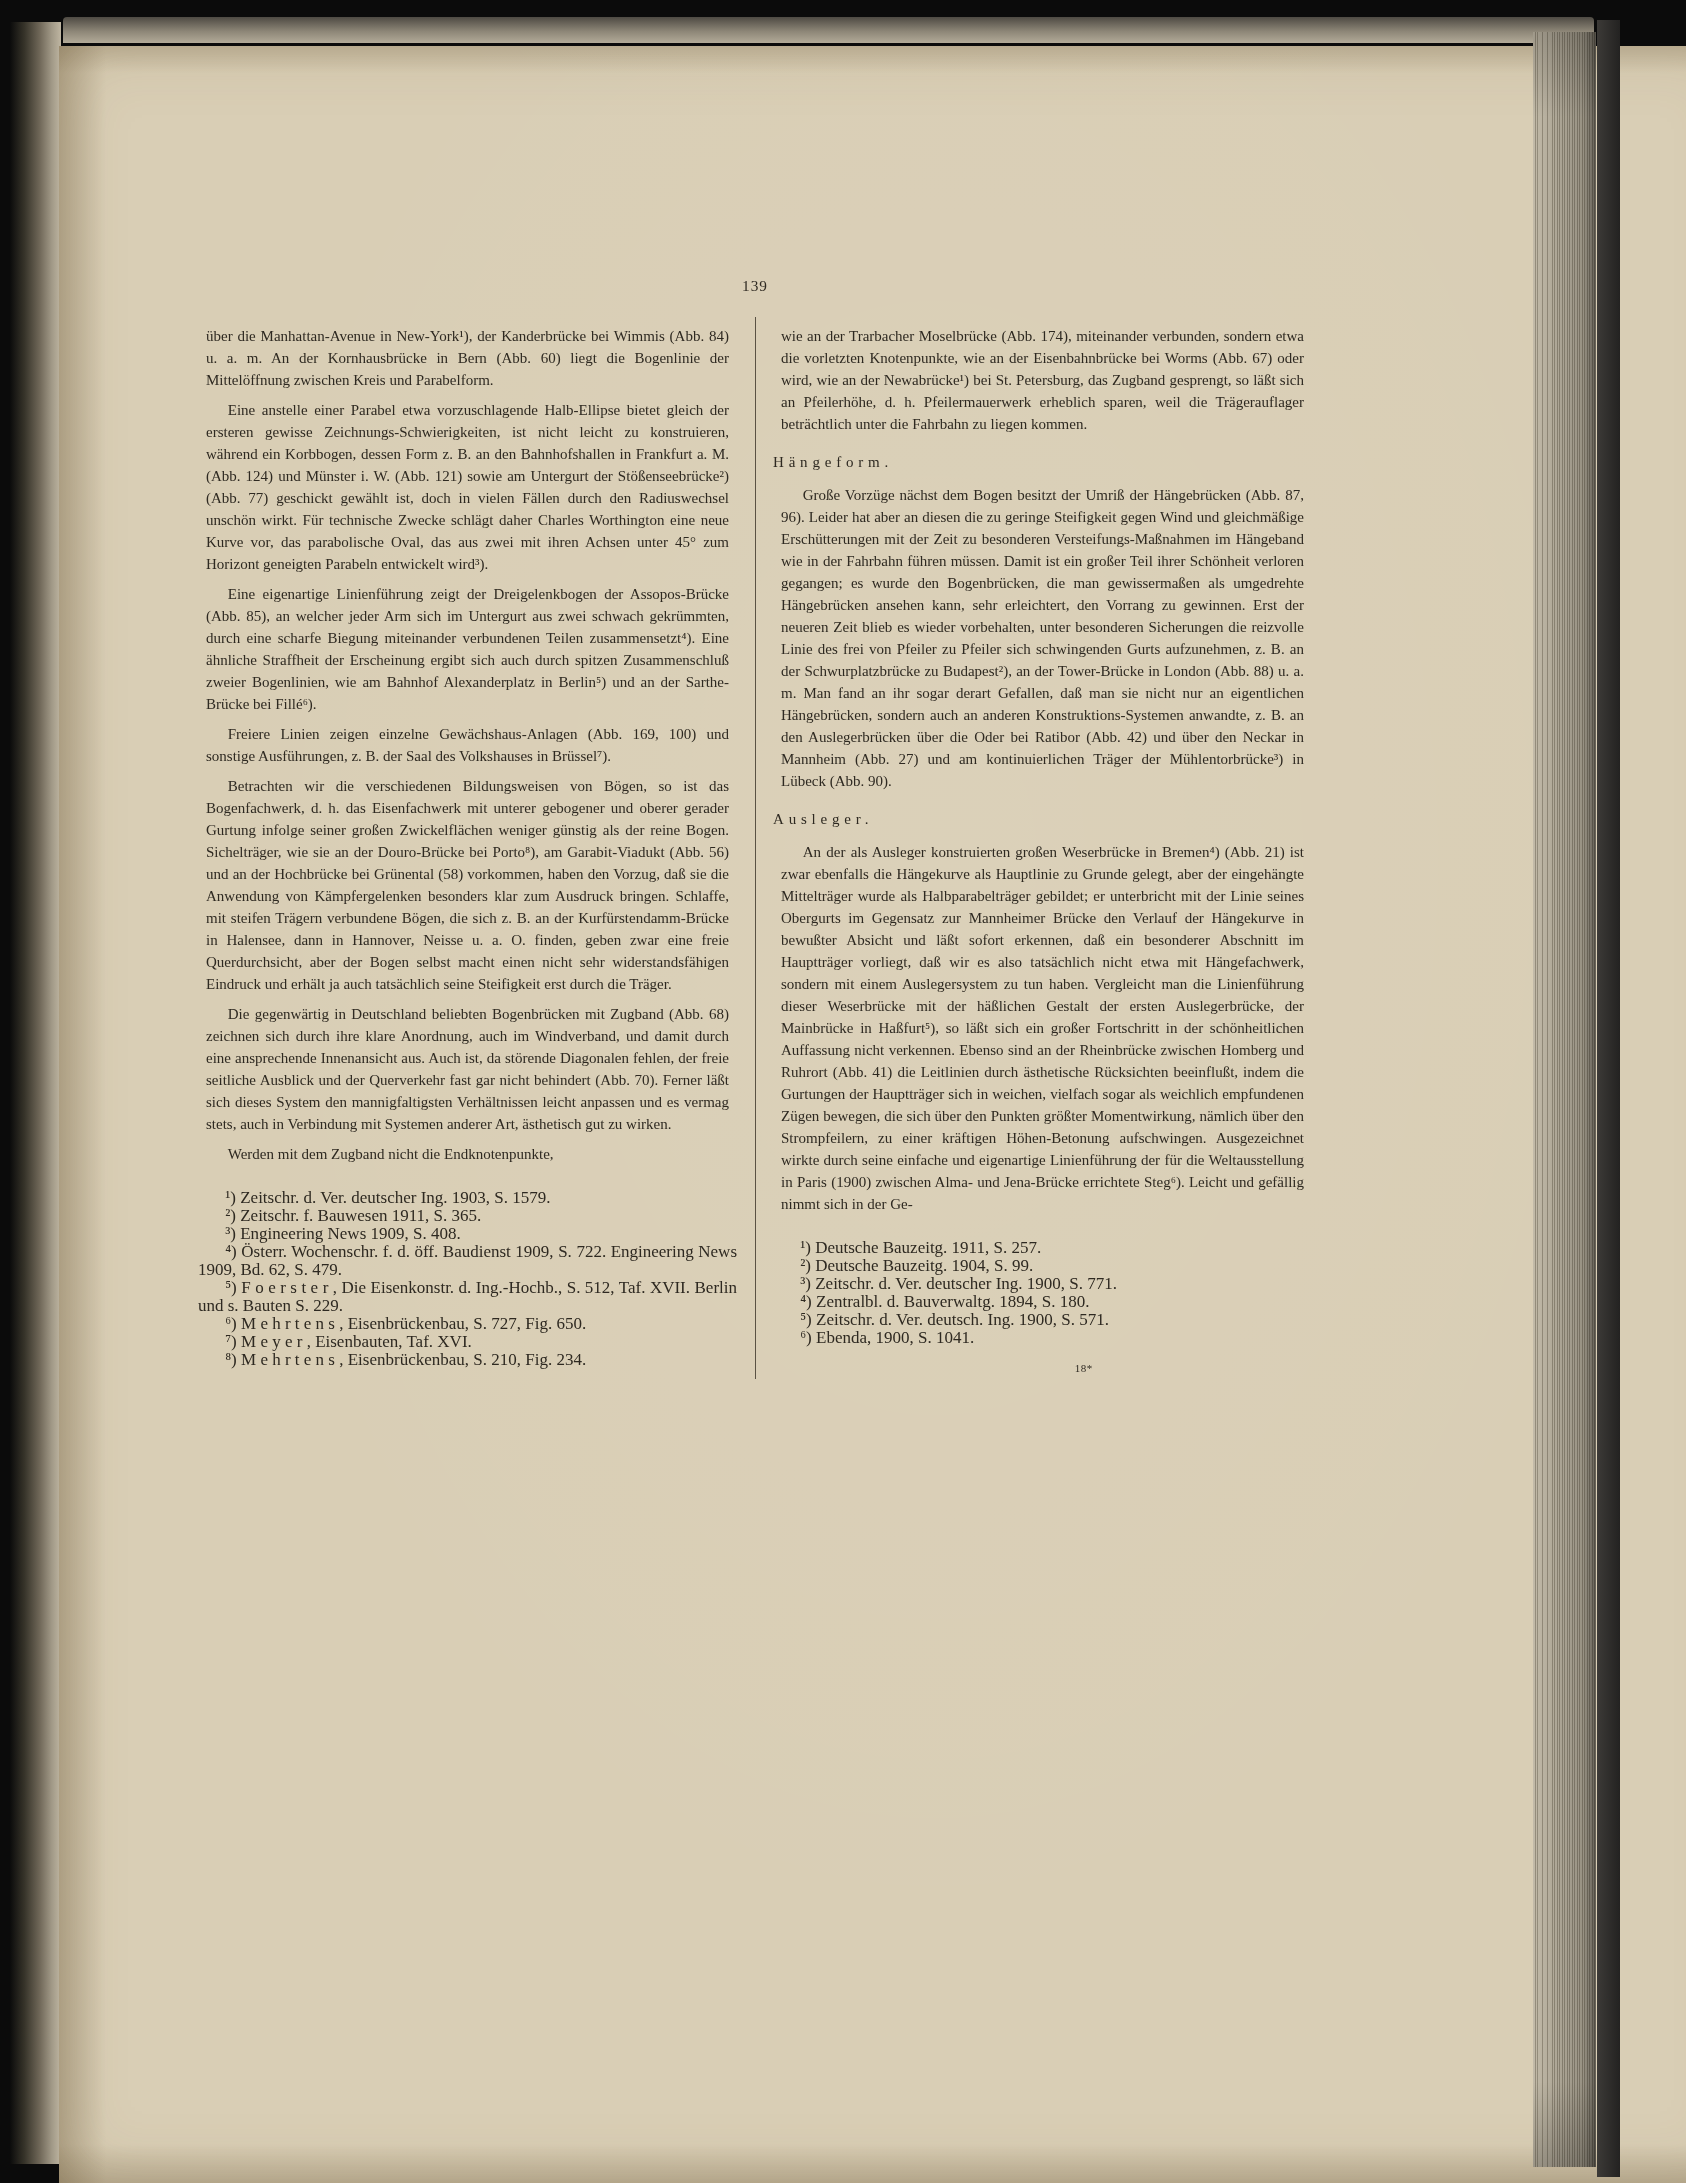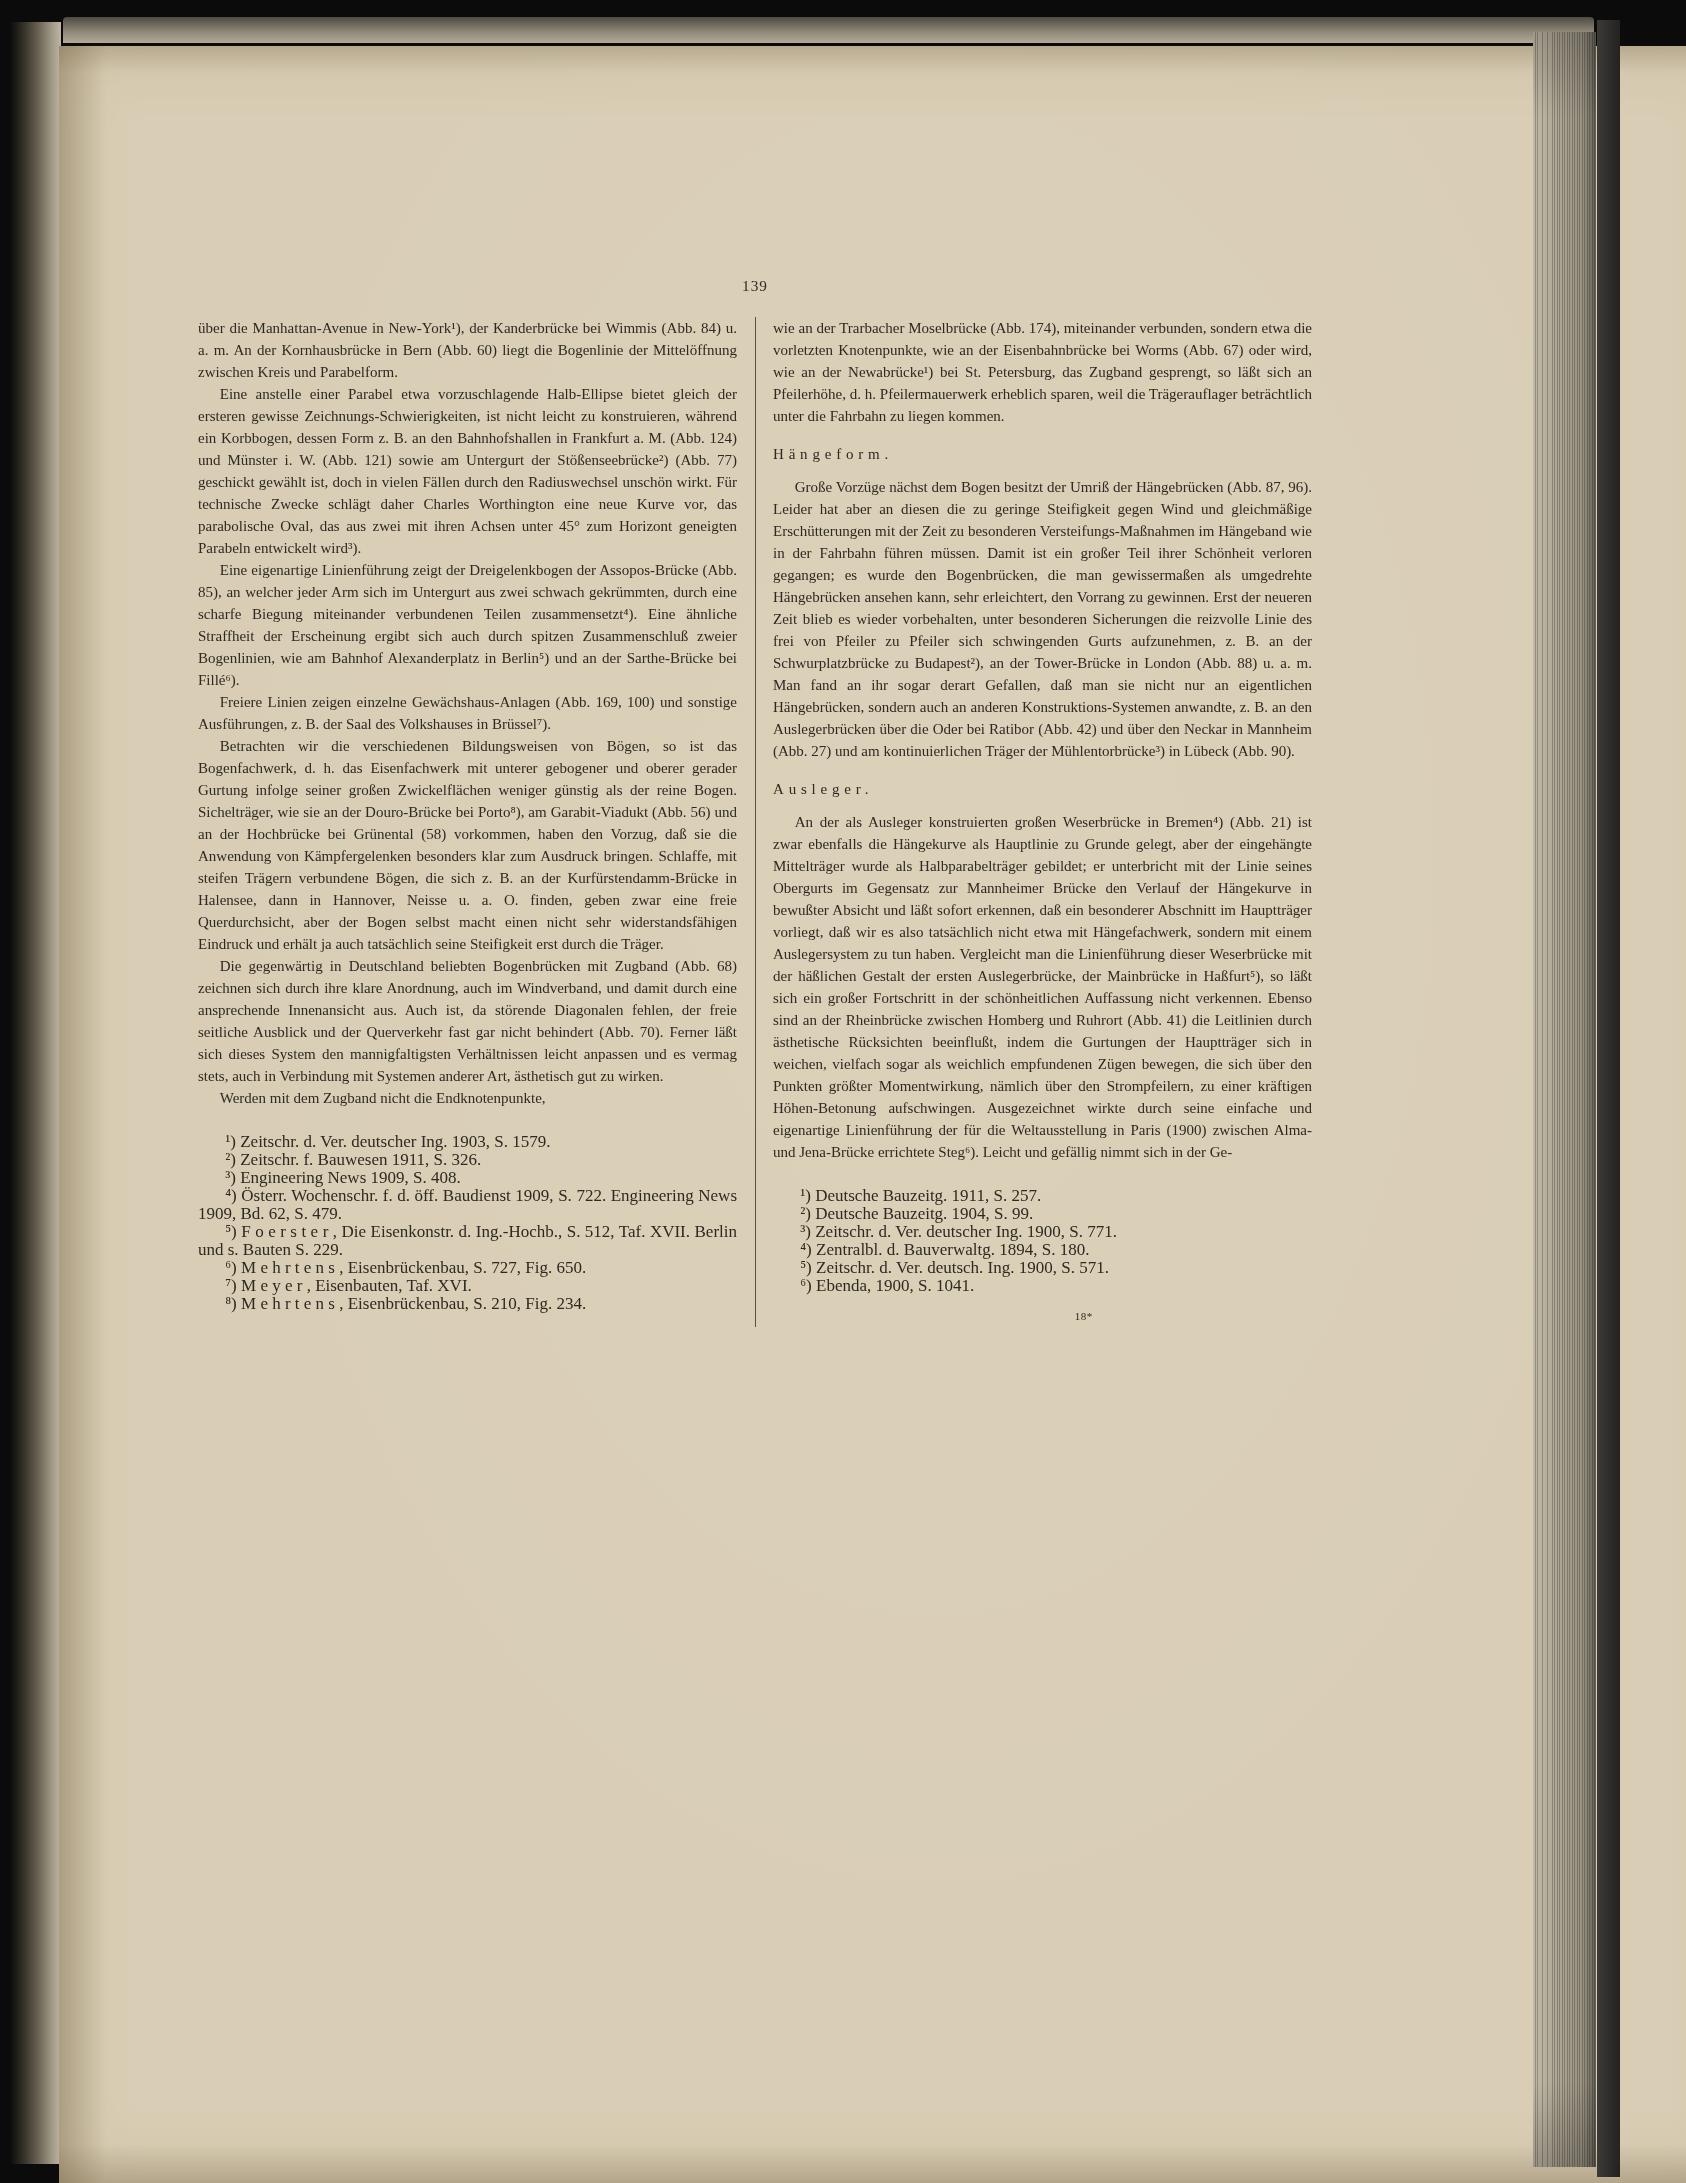--- a/index.html
+++ b/index.html
@@ -46,21 +46,21 @@
     color:#2e2921;
   }
   .page-number{
     text-align:center;font-size:15.3px;letter-spacing:1px;margin:0 0 22px 0;
   }
   .columns{display:flex;justify-content:space-between;}
   .col{
     width:539px;font-size:15px;line-height:22px;text-align:justify;
     hyphens:auto;-webkit-hyphens:auto;
   }
-  .col p{margin:0;text-indent:1.45em;}
+  .col p{margin:8px;text-indent:1.45em;}
   .col p.noindent{text-indent:0;}
   .divider{width:1px;background:#5a5244;align-self:stretch;}
   h3.sectionhead{
     font-weight:normal;font-size:15px;text-align:left;
     letter-spacing:0.32em;margin:16px 0 11px 0;
   }
   .footnotes{margin-top:24px;font-size:17px;line-height:18px;}
   .footnotes p{margin:0;text-indent:1.6em;}
   .signature{margin-top:10px;font-size:11px;padding-left:56%;text-indent:0;letter-spacing:0.5px;}
 </style>
@@ -83,21 +83,21 @@
           <p class="noindent">über die Manhattan-Avenue in New-York¹), der Kanderbrücke bei Wimmis (Abb. 84) u. a. m. An der Kornhausbrücke in Bern (Abb. 60) liegt die Bogenlinie der Mittelöffnung zwischen Kreis und Parabelform.</p>
           <p>Eine anstelle einer Parabel etwa vorzuschlagende Halb-Ellipse bietet gleich der ersteren gewisse Zeichnungs-Schwierigkeiten, ist nicht leicht zu konstruieren, während ein Korbbogen, dessen Form z. B. an den Bahnhofshallen in Frankfurt a. M. (Abb. 124) und Münster i. W. (Abb. 121) sowie am Untergurt der Stößenseebrücke²) (Abb. 77) geschickt gewählt ist, doch in vielen Fällen durch den Radiuswechsel unschön wirkt. Für technische Zwecke schlägt daher Charles Worthington eine neue Kurve vor, das parabolische Oval, das aus zwei mit ihren Achsen unter 45° zum Horizont geneigten Parabeln entwickelt wird³).</p>
           <p>Eine eigenartige Linienführung zeigt der Dreigelenkbogen der Assopos-Brücke (Abb. 85), an welcher jeder Arm sich im Untergurt aus zwei schwach gekrümmten, durch eine scharfe Biegung miteinander verbundenen Teilen zusammensetzt⁴). Eine ähnliche Straffheit der Erscheinung ergibt sich auch durch spitzen Zusammenschluß zweier Bogenlinien, wie am Bahnhof Alexanderplatz in Berlin⁵) und an der Sarthe-Brücke bei Fillé⁶).</p>
           <p>Freiere Linien zeigen einzelne Gewächshaus-Anlagen (Abb. 169, 100) und sonstige Ausführungen, z. B. der Saal des Volkshauses in Brüssel⁷).</p>
           <p>Betrachten wir die verschiedenen Bildungsweisen von Bögen, so ist das Bogenfachwerk, d. h. das Eisenfachwerk mit unterer gebogener und oberer gerader Gurtung infolge seiner großen Zwickelflächen weniger günstig als der reine Bogen. Sichelträger, wie sie an der Douro-Brücke bei Porto⁸), am Garabit-Viadukt (Abb. 56) und an der Hochbrücke bei Grünental (58) vorkommen, haben den Vorzug, daß sie die Anwendung von Kämpfergelenken besonders klar zum Ausdruck bringen. Schlaffe, mit steifen Trägern verbundene Bögen, die sich z. B. an der Kurfürstendamm-Brücke in Halensee, dann in Hannover, Neisse u. a. O. finden, geben zwar eine freie Querdurchsicht, aber der Bogen selbst macht einen nicht sehr widerstandsfähigen Eindruck und erhält ja auch tatsächlich seine Steifigkeit erst durch die Träger.</p>
           <p>Die gegenwärtig in Deutschland beliebten Bogenbrücken mit Zugband (Abb. 68) zeichnen sich durch ihre klare Anordnung, auch im Windverband, und damit durch eine ansprechende Innenansicht aus. Auch ist, da störende Diagonalen fehlen, der freie seitliche Ausblick und der Querverkehr fast gar nicht behindert (Abb. 70). Ferner läßt sich dieses System den mannigfaltigsten Verhältnissen leicht anpassen und es vermag stets, auch in Verbindung mit Systemen anderer Art, ästhetisch gut zu wirken.</p>
           <p>Werden mit dem Zugband nicht die Endknotenpunkte,</p>
 
           <div class="footnotes">
             <p>¹) Zeitschr. d. Ver. deutscher Ing. 1903, S. 1579.</p>
-            <p>²) Zeitschr. f. Bauwesen 1911, S. 326.</p>
+            <p>²) Zeitschr. f. Bauwesen 1911, S. 365.</p>
             <p>³) Engineering News 1909, S. 408.</p>
             <p>⁴) Österr. Wochenschr. f. d. öff. Baudienst 1909, S. 722. Engineering News 1909, Bd. 62, S. 479.</p>
             <p>⁵) F o e r s t e r , Die Eisenkonstr. d. Ing.-Hochb., S. 512, Taf. XVII. Berlin und s. Bauten S. 229.</p>
             <p>⁶) M e h r t e n s , Eisenbrückenbau, S. 727, Fig. 650.</p>
             <p>⁷) M e y e r , Eisenbauten, Taf. XVI.</p>
             <p>⁸) M e h r t e n s , Eisenbrückenbau, S. 210, Fig. 234.</p>
           </div>
         </div>
 
         <div class="divider"></div>

